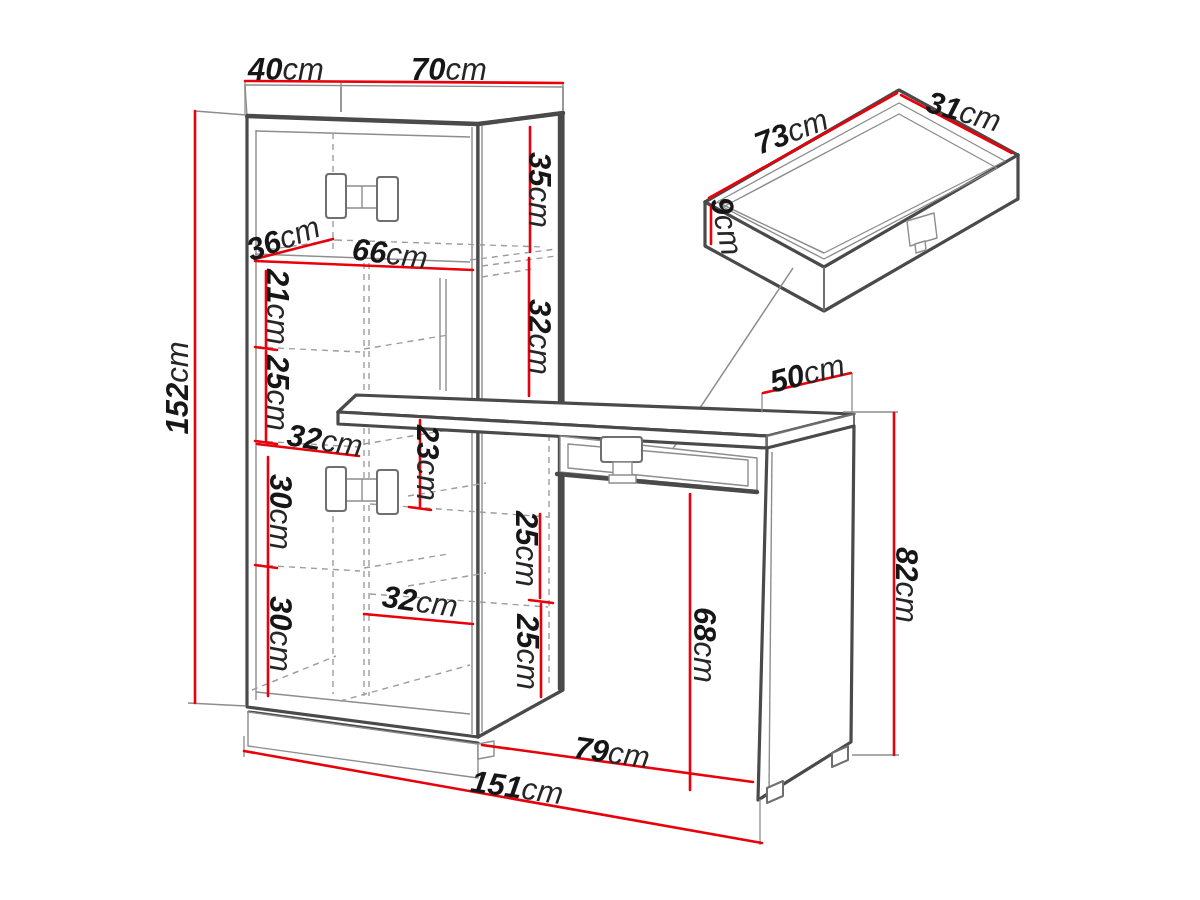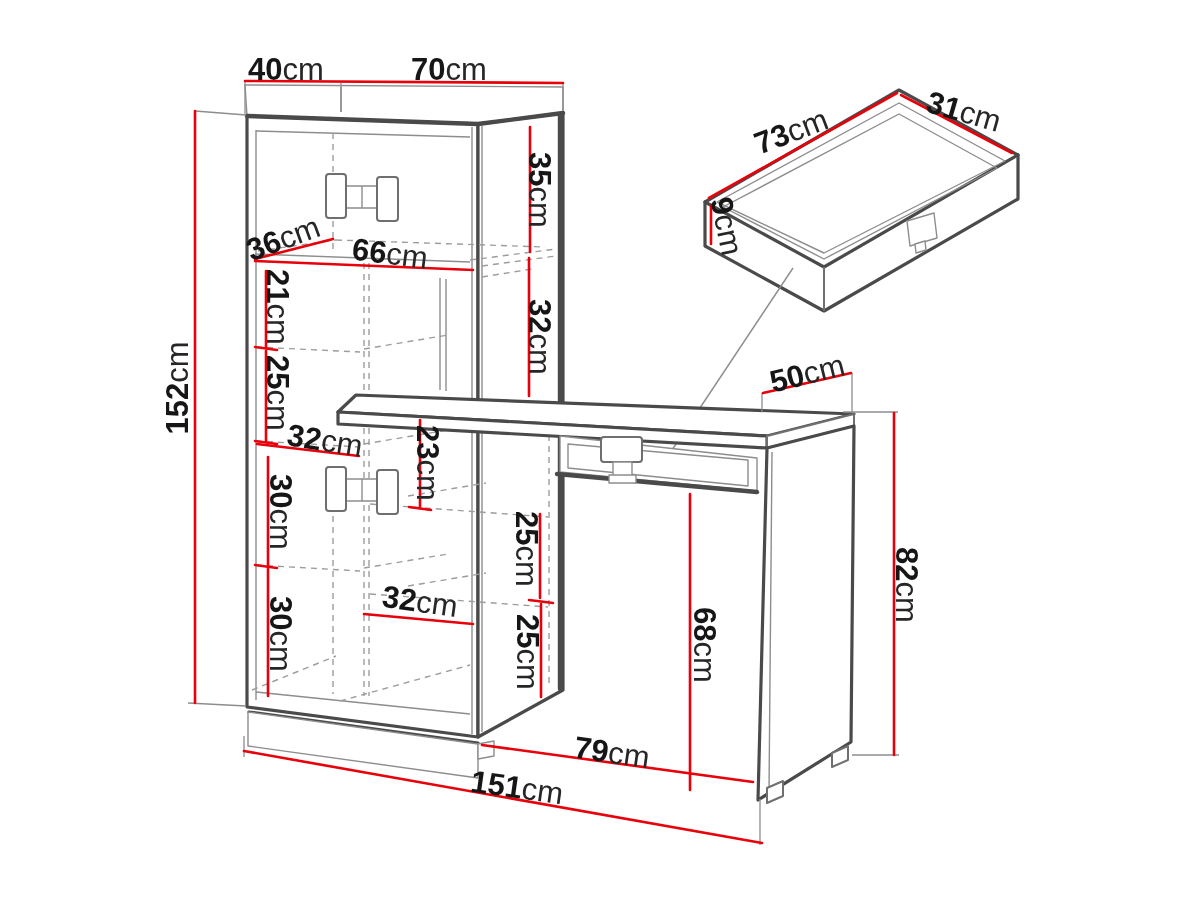--- a/index.html
+++ b/index.html
@@ -1,17 +1,17 @@
 <!DOCTYPE html>
 <html><head>
 <meta charset="utf-8">
 <style>
   html,body{margin:0;padding:0;background:#fff;}
   .stage{position:relative;width:1200px;height:900px;background:#ffffff;overflow:hidden;
-         font-family:"Liberation Sans",sans-serif;}
+         font-family:"Liberation Sans",sans-serif;font-style:italic;}
   svg{display:block}
   .fw{fill:#ffffff}
   .fn{fill:none}
   .s-thick{stroke:#4a4a4a;stroke-width:3.2;stroke-linejoin:round;stroke-linecap:round}
   .s-thick4{stroke:#4a4a4a;stroke-width:4.4;stroke-linejoin:round;stroke-linecap:round}
   .s-med{stroke:#6f6f6f;stroke-width:2;stroke-linejoin:round}
   .s-thin{stroke:#8d8d8d;stroke-width:1.4;stroke-linejoin:round}
   .s-dash{stroke:#9d9d9d;stroke-width:1.4;stroke-dasharray:6 5}
   .red{stroke:#e8000a;stroke-width:2.6;stroke-linecap:round;fill:none}
   .tick{stroke:#8d8d8d;stroke-width:1.3;fill:none}

